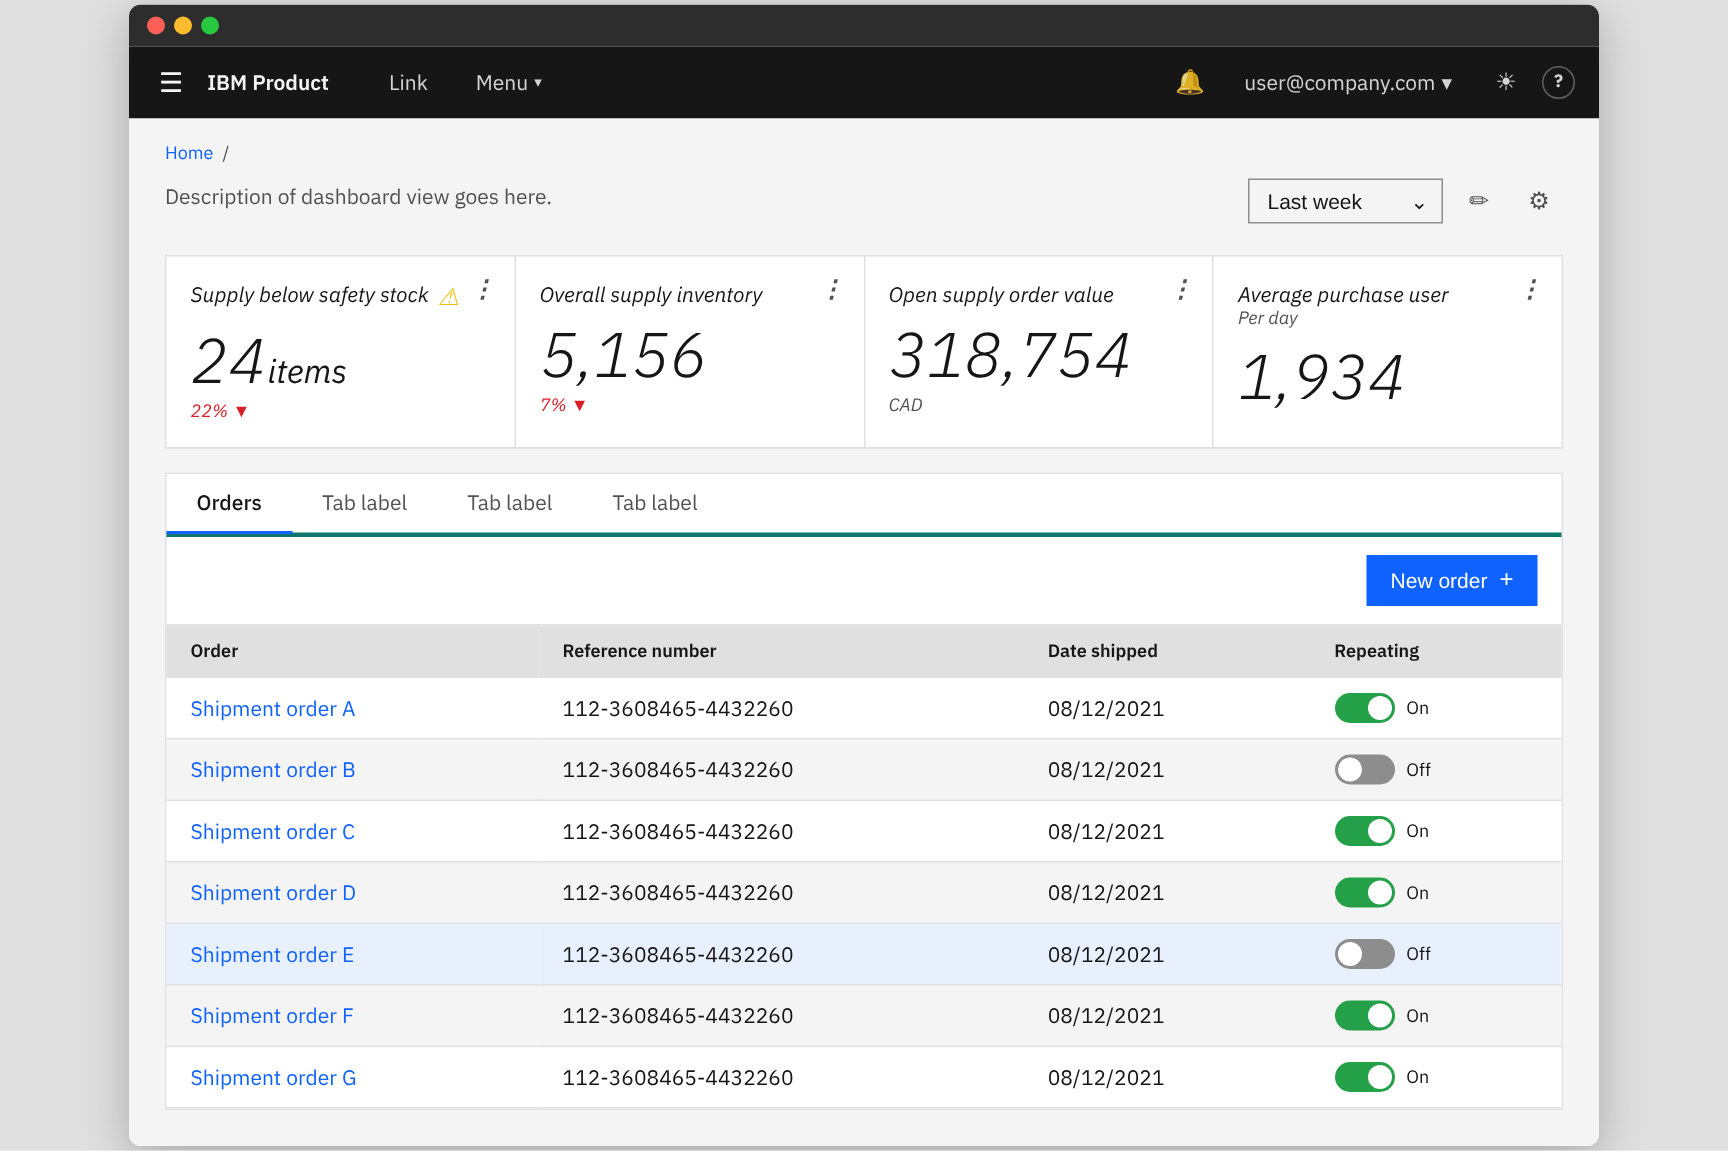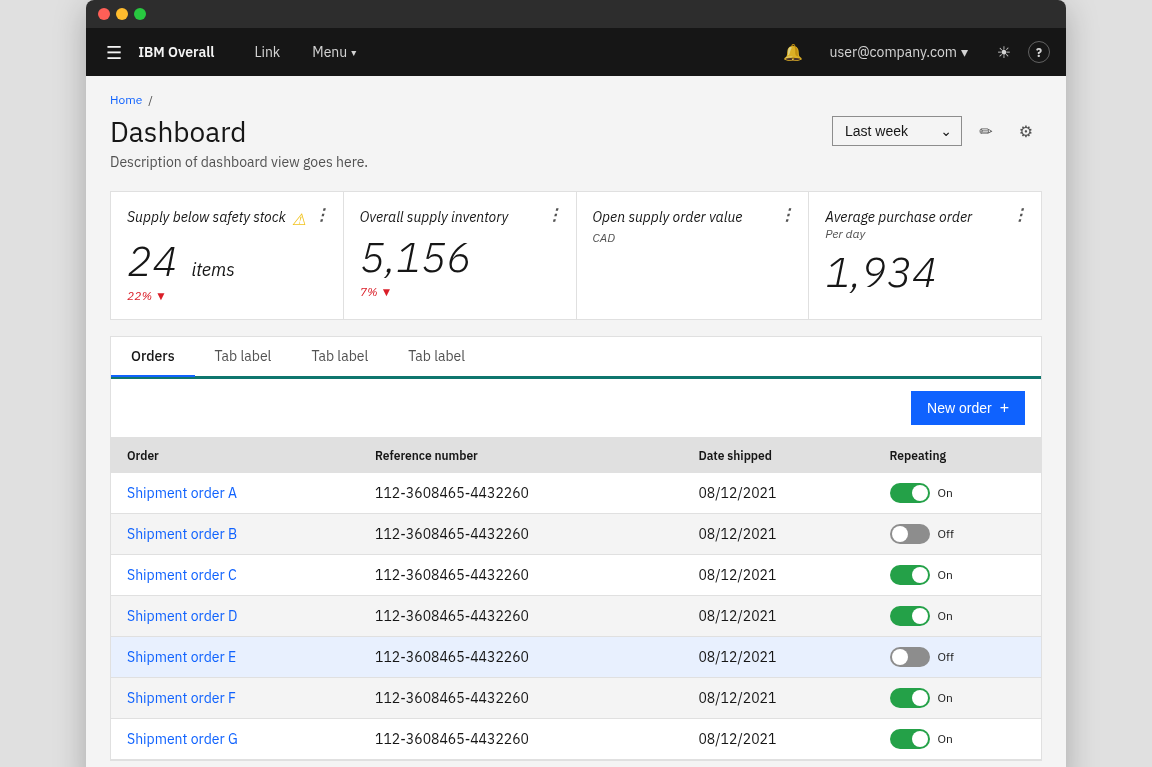--- a/index.html
+++ b/index.html
@@ -371,21 +371,21 @@
 <div class="window">
 
   <div class="window-chrome">
     <div class="window-btn"></div>
     <div class="window-btn"></div>
     <div class="window-btn"></div>
   </div>
 
   <nav class="topnav">
     <span class="topnav-hamburger">☰</span>
-    <span class="topnav-brand">IBM Overall</span>
+    <span class="topnav-brand">IBM Product</span>
     <span class="topnav-link">Link</span>
     <span class="topnav-menu">
       <span>Menu</span>
       <span class="chevron-icon">▾</span>
     </span>
     <div class="topnav-right">
       <span class="topnav-icon-btn">🔔</span>
       <span class="topnav-user">
         <span>user@company.com</span>
         <span>▾</span>
@@ -397,21 +397,20 @@
 
   <div class="content">
 
     <div class="breadcrumb">
       <a style="color:#0f62fe; text-decoration:none;">Home</a>
       <span class="breadcrumb-sep">/</span>
     </div>
 
     <div class="page-header">
       <div>
-        <h1 class="page-title">Dashboard</h1>
         <p class="page-description">Description of dashboard view goes here.</p>
       </div>
       <div class="page-actions">
         <div class="date-select-wrap">
           <select class="date-select">
             <option>Last week</option>
             <option>Last month</option>
             <option>Last quarter</option>
             <option>Last year</option>
           </select>
@@ -422,43 +421,46 @@
     </div>
 
     <div class="kpi-grid">
 
       <div class="kpi-card">
         <div style="display:flex; align-items:center;">
           <span class="kpi-card-title">Supply below safety stock</span>
           <span class="kpi-warning">⚠</span>
         </div>
         <div class="kpi-value">
-          <span>24</span><span class="kpi-value-suffix" style="font-size:18px; margin-left:14px;">items</span>
+          <span>24</span><span class="kpi-value-suffix" style="font-size:22px; margin-left:1px;">items</span>
         </div>
         <div class="kpi-trend down">22% ▼</div>
         <span class="kpi-overflow">⋮</span>
       </div>
 
       <div class="kpi-card">
         <span class="kpi-card-title">Overall supply inventory</span>
         <div class="kpi-value">
           <span>5,156</span>
         </div>
         <div class="kpi-trend down">7% ▼</div>
         <span class="kpi-overflow">⋮</span>
       </div>
 
       <div class="kpi-card">
         <span class="kpi-card-title">Open supply order value</span>
+        <div class="kpi-value">
+          <span>318,754</span>
+        </div>
         <div class="kpi-unit">CAD</div>
         <span class="kpi-overflow">⋮</span>
       </div>
 
       <div class="kpi-card">
-        <span class="kpi-card-title">Average purchase order</span>
+        <span class="kpi-card-title">Average purchase user</span>
         <div class="kpi-card-subtitle">Per day</div>
         <div class="kpi-value">
           <span>1,934</span>
         </div>
         <span class="kpi-overflow">⋮</span>
       </div>
 
     </div>
 
     <div class="tabs-section">

